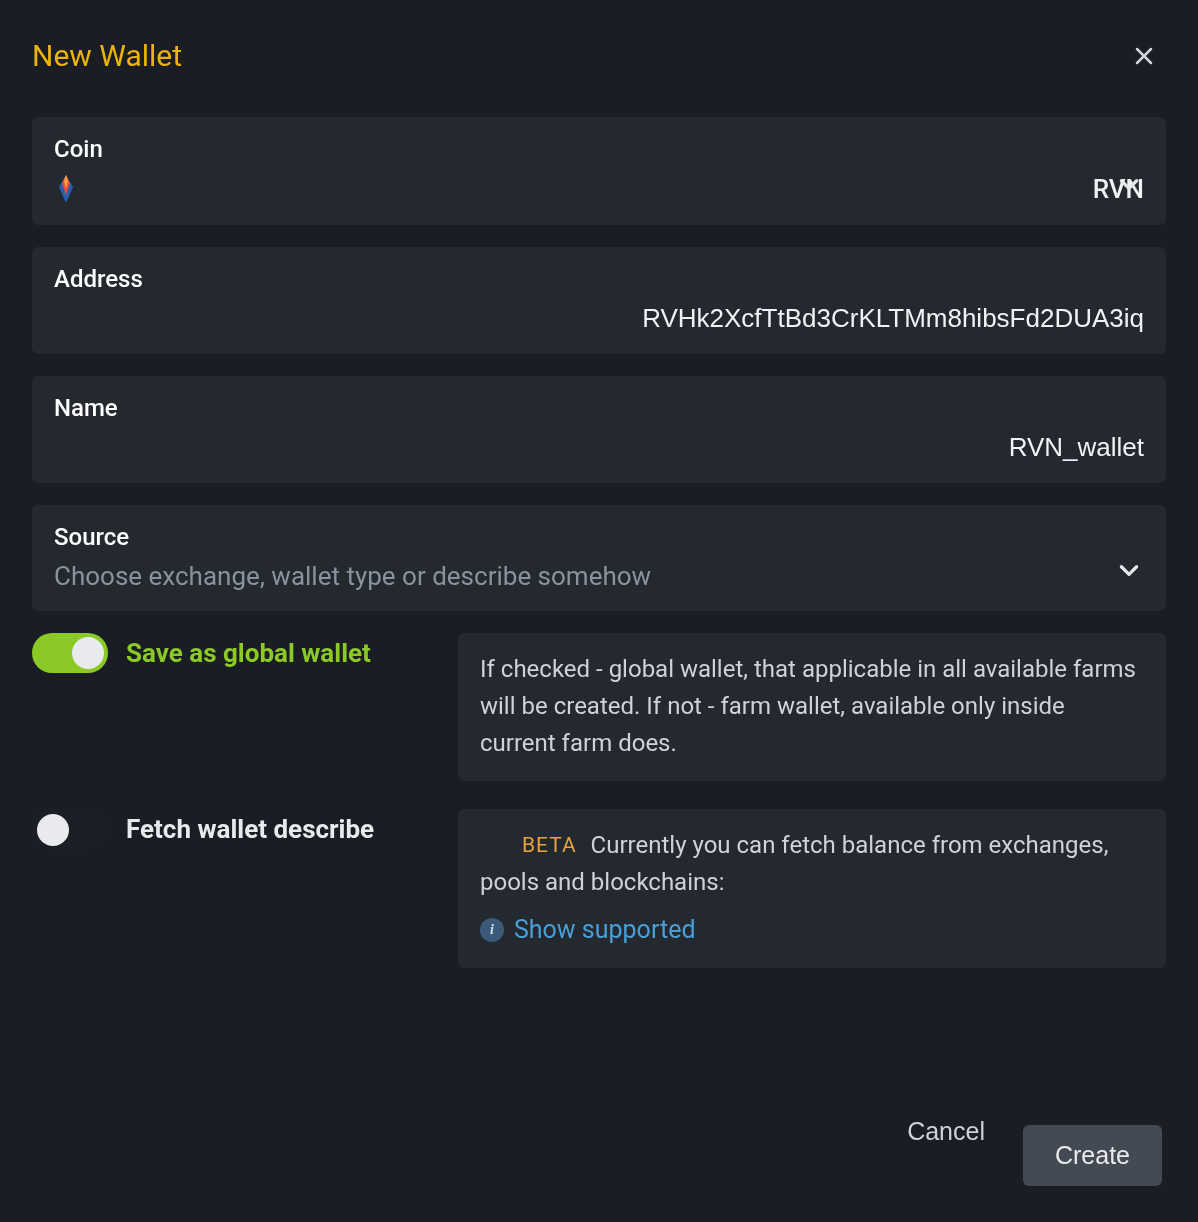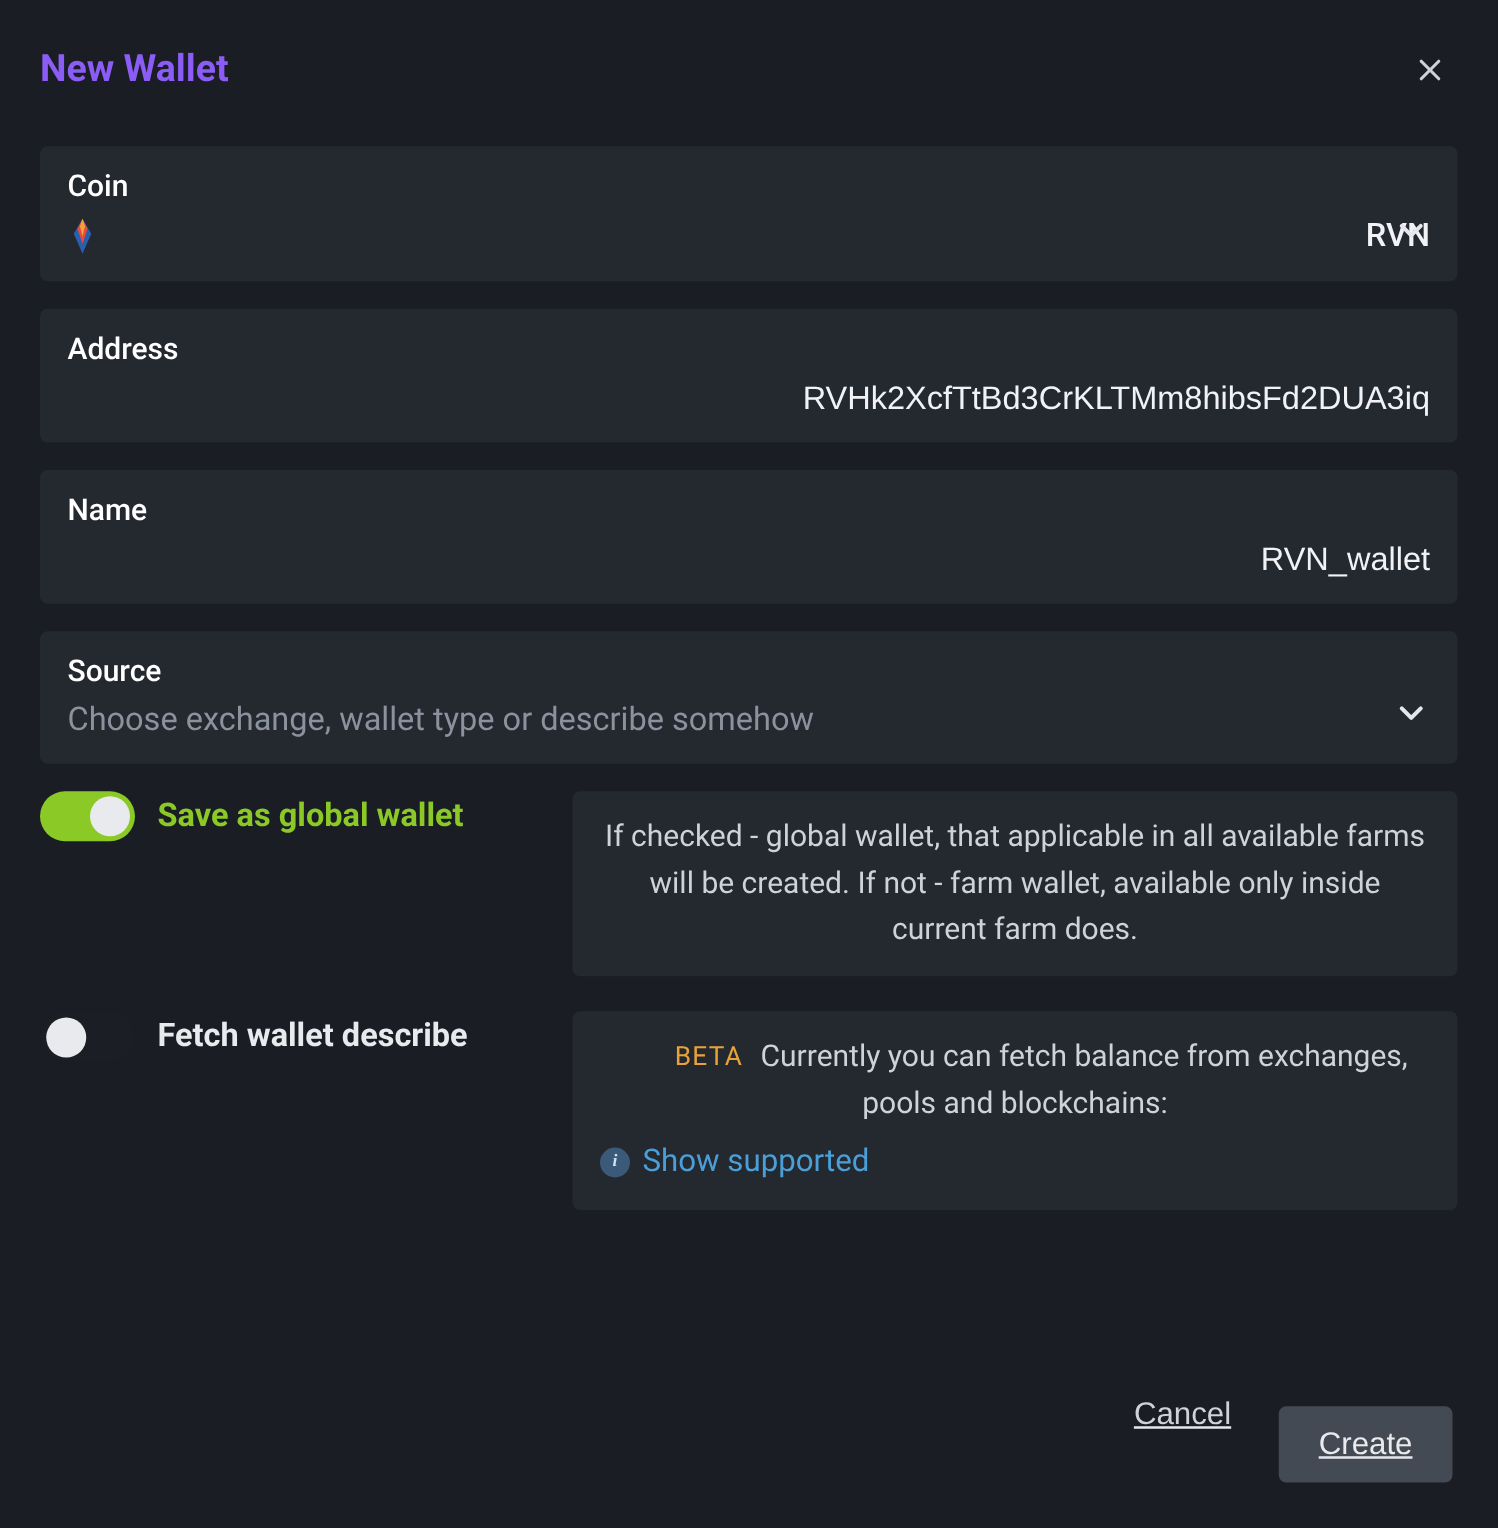--- a/index.html
+++ b/index.html
@@ -12,22 +12,22 @@
     overflow: hidden;
   }
   .modal {
     position: relative;
     width: 100%;
     height: 100%;
     padding: 38px 32px 32px 32px;
   }
   .modal-title {
     font-size: 30px;
-    font-weight: 700;
-    color: #8b5cf6;
+    font-weight: 400;
+    color: #eab308;
   }
   .close-btn {
     position: absolute;
     top: 40px;
     right: 36px;
     width: 36px;
     height: 36px;
     cursor: pointer;
     color: #d0d2d8;
     display: flex;
@@ -89,21 +89,20 @@
     justify-content: center;
     cursor: pointer;
   }
   .chevron svg { width: 26px; height: 26px; }
   .source-field .field-placeholder { display: block; margin-top: 4px; }
   .toggle-row {
     display: flex;
     gap: 26px;
     margin-bottom: 28px;
     align-items: flex-start;
-    text-align: center;
   }
   .toggle-left {
     display: flex;
     align-items: center;
     gap: 18px;
     min-width: 400px;
     padding-top: 0;
   }
   .toggle {
     width: 76px;
@@ -174,21 +173,20 @@
     font-size: 25px;
     cursor: pointer;
   }
   .footer {
     position: absolute;
     bottom: 36px;
     right: 36px;
     display: flex;
     gap: 28px;
     align-items: center;
-    text-decoration: underline;
   }
   .btn-cancel {
     background: transparent;
     border: none;
     color: #d0d2d8;
     font-size: 25px;
     cursor: pointer;
     padding: 14px 10px;
   }
   .btn-create {

